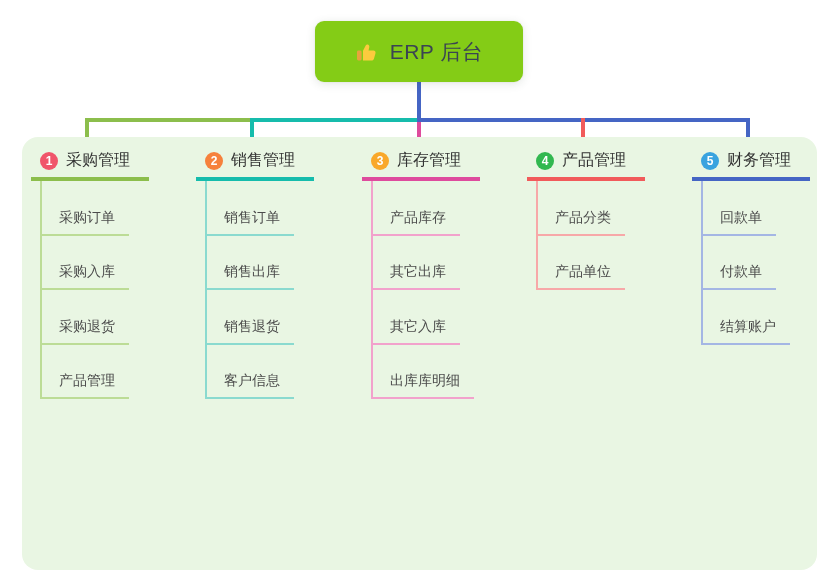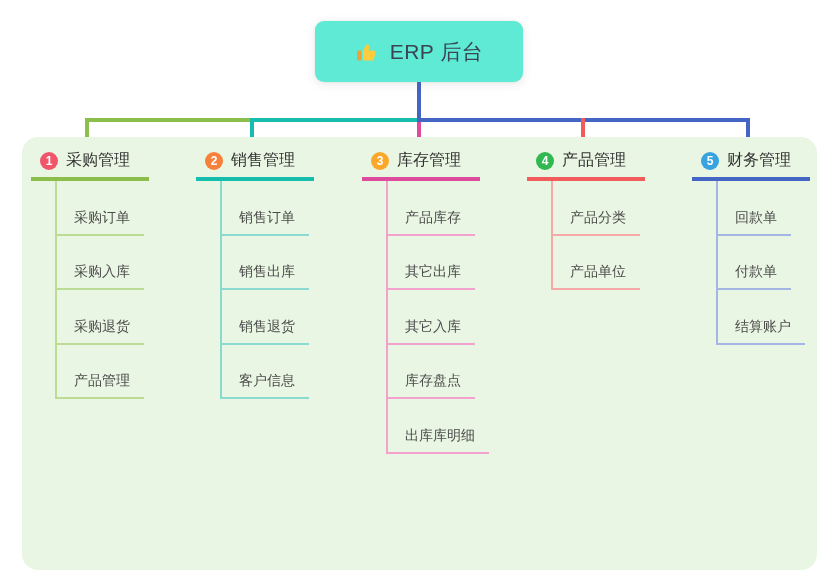--- a/index.html
+++ b/index.html
@@ -2,21 +2,21 @@
 <html><head>
 <meta charset="utf-8">
 <style>
   html,body { margin:0; padding:0; background:#ffffff; }
   body { font-family: "Liberation Sans", "DejaVu Sans", sans-serif; }
   .canvas { position:relative; width:839px; height:588px; background:#ffffff; overflow:hidden; }
 
   
   .root-card {
     position:absolute; left:315px; top:21px; width:208px; height:61px;
-    background:#5eead4; border-radius:9px;
+    background:#84cc16; border-radius:9px;
     box-shadow:0 2px 10px rgba(60,80,60,.14), 0 0 0 1px rgba(0,0,0,.02);
     display:flex; align-items:center; justify-content:center; gap:11px;
     font-size:21px; color:#3a4453; letter-spacing:.5px;
   }
   .thumb-icon { width:24px; height:24px; display:inline-block; }
 
   
   .line { position:absolute; }
 
   
@@ -31,21 +31,21 @@
     box-sizing:border-box; width:118px; padding:0 0 6px 9px;
     border-bottom:4px solid var(--line);
     display:flex; align-items:center; gap:8px;
     font-size:16px; color:#333333; white-space:nowrap; cursor:default;
   }
   .badge {
     flex:0 0 auto; width:18px; height:18px; border-radius:50%;
     background:var(--badge); color:#ffffff; font-size:12px; line-height:18px;
     text-align:center; font-weight:bold;
   }
-  .branch-items { margin-left:24px; border-left:2px solid var(--light); }
+  .branch-items { margin-left:9px; border-left:2px solid var(--light); }
   .sub-item { height:54.5px; display:flex; align-items:flex-end; }
   .sub-label {
     font-size:14px; color:#4b4b4b; white-space:nowrap;
     padding:0 14px 7px 17px; border-bottom:2px solid var(--light);
   }
 </style>
 </head>
 <body>
 
 <div class="canvas">
@@ -123,23 +123,20 @@
         <div class="sub-item">
           <span class="sub-label">产品库存</span>
         </div>
         <div class="sub-item">
           <span class="sub-label">其它出库</span>
         </div>
         <div class="sub-item">
           <span class="sub-label">其它入库</span>
         </div>
         <div class="sub-item">
-          <span class="sub-label">库存盘点</span>
-        </div>
-        <div class="sub-item">
           <span class="sub-label">出库库明细</span>
         </div>
       </div>
   </div>
 
   <div class="branch" style="left: 527px; --line: #f15b5b; --light: #f7a8a8; --badge: #32b850;">
     <div class="branch-header">
       <span class="badge">4</span>
       <span>产品管理</span>
     </div>

